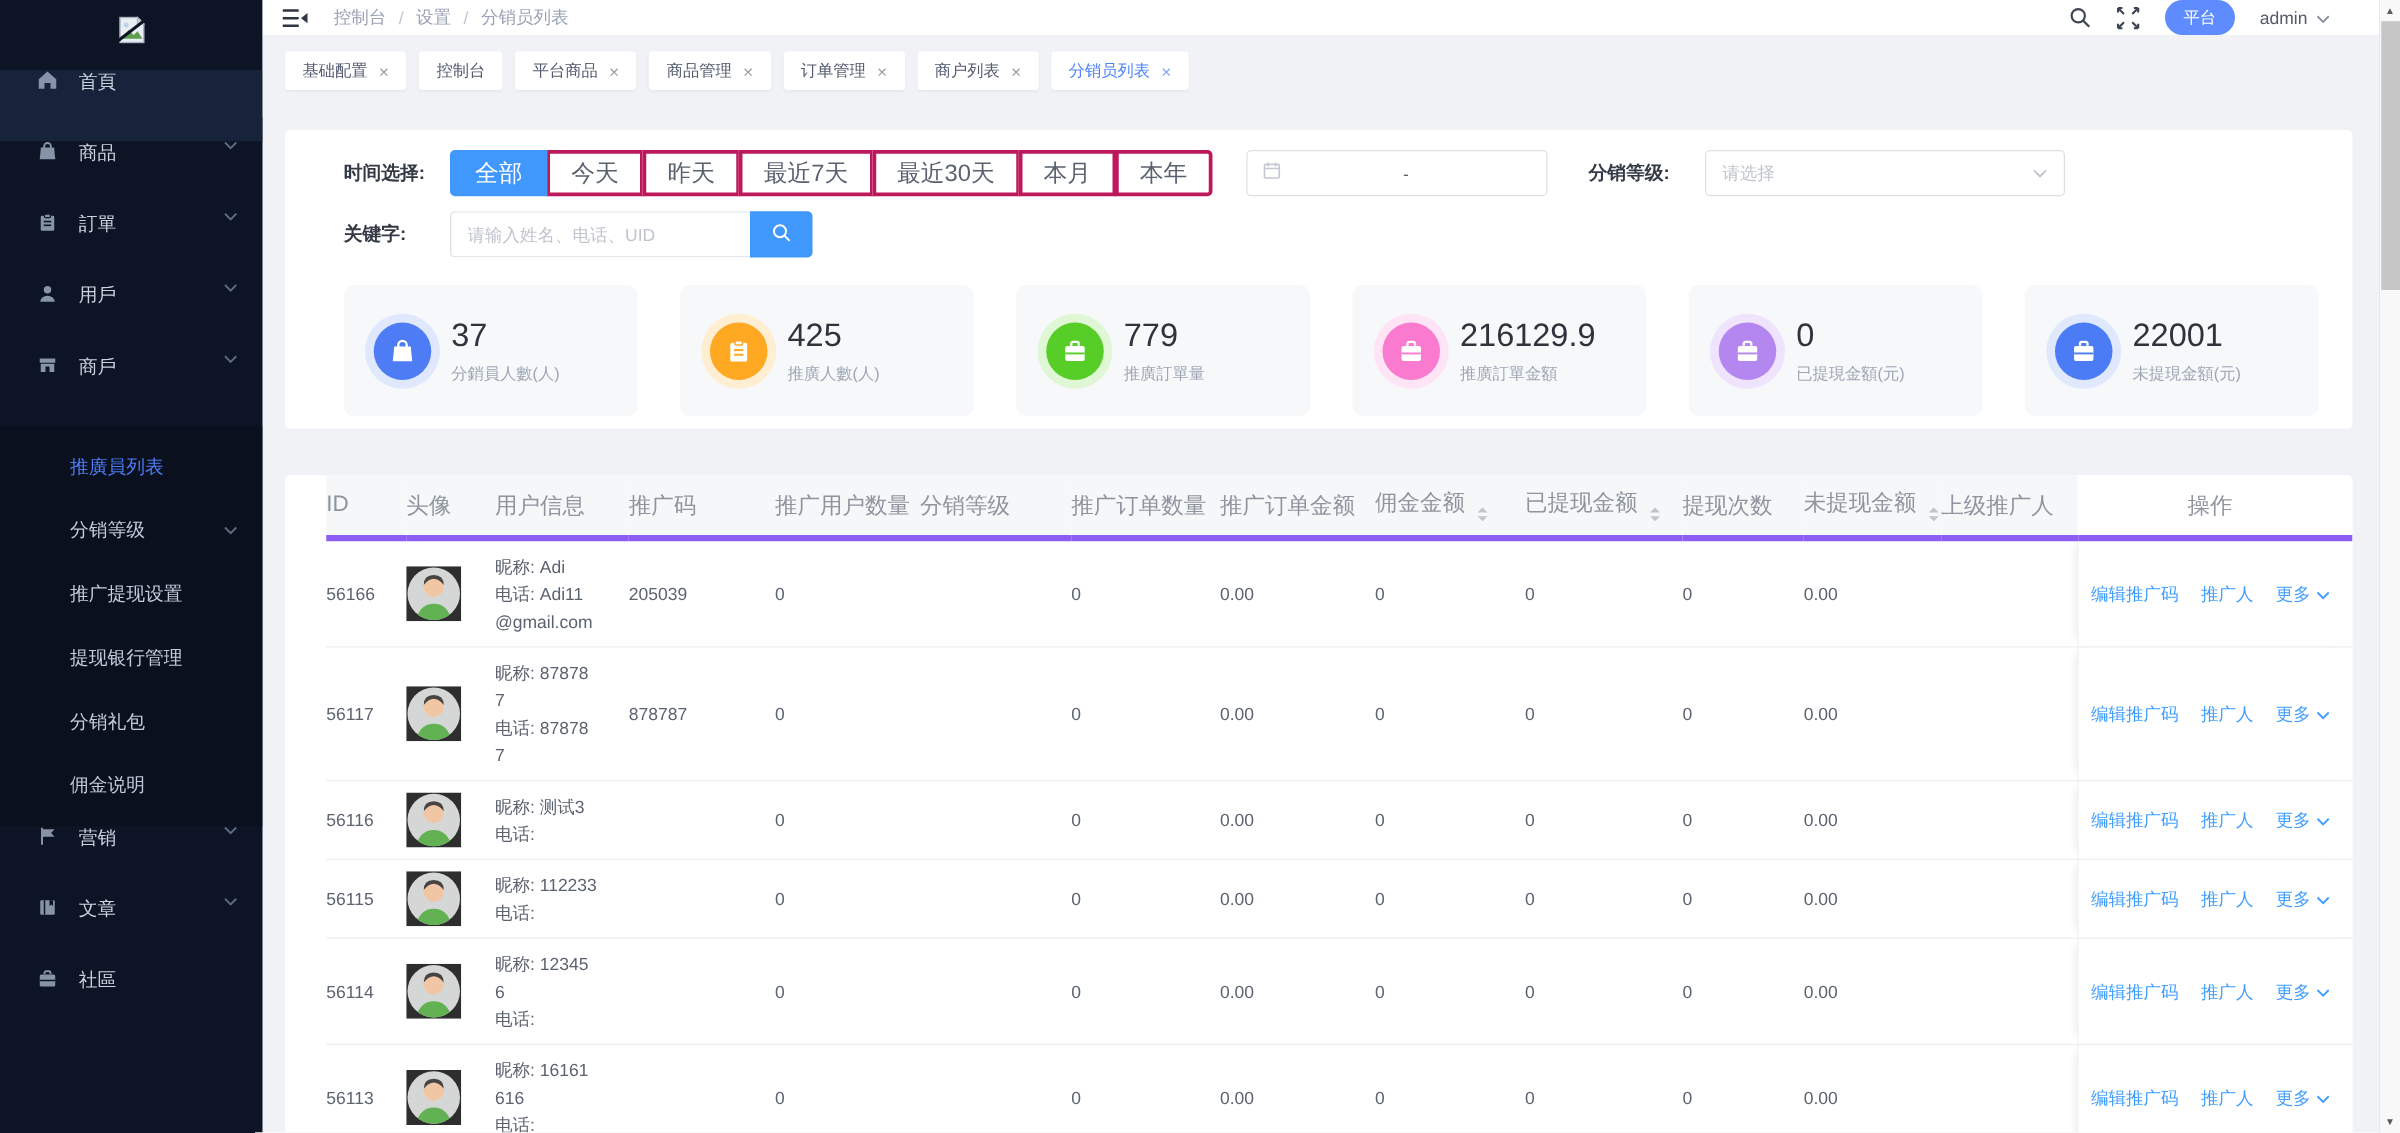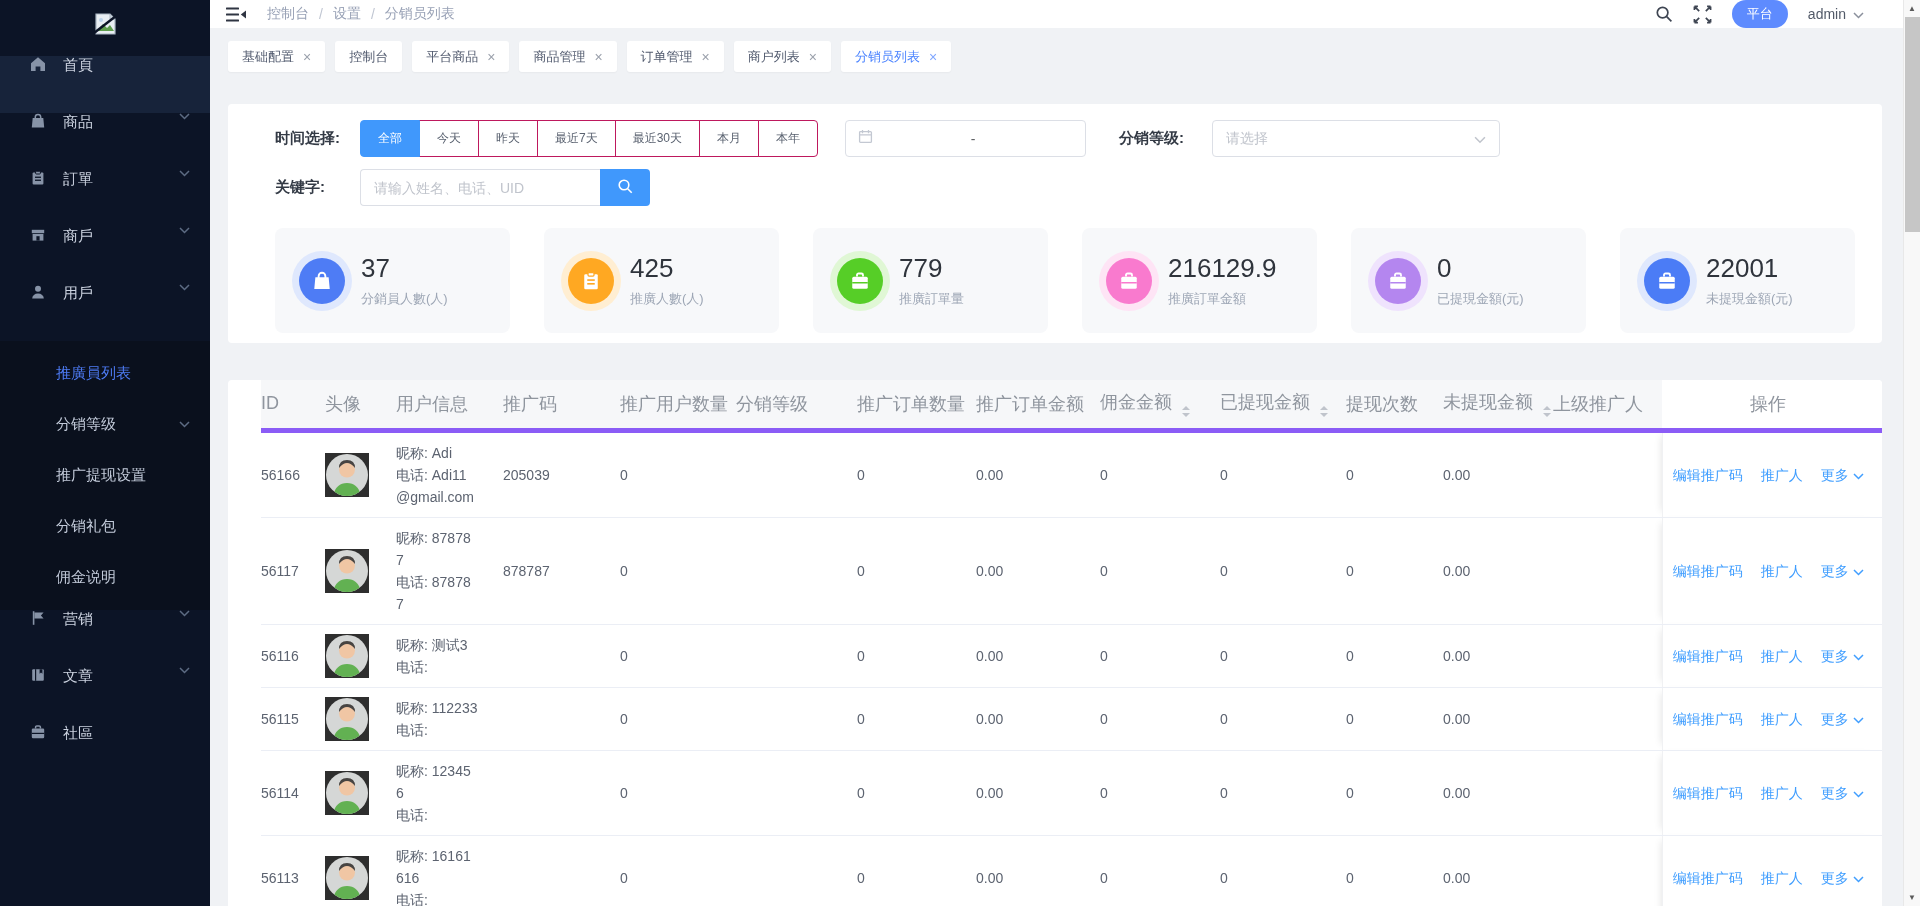--- a/index.html
+++ b/index.html
@@ -38,21 +38,21 @@
   .tab-chip.active { color:#4c84ff; }
   .tab-close { color:#9aa0ab; font-size:14px; line-height:1; cursor:pointer; }
   .tab-chip.active .tab-close { color:#7fa6ff; }
 
   .content { padding:10px 0 0 18px; }
   .card { width:1654px; background:#fff; border-radius:4px; }
   .filter-card { padding:16px 0 10px 47px; }
   .frow { display:flex; align-items:center; height:37px; margin-bottom:12px; }
   .flabel { width:85px; min-width:85px; font-size:15px; font-weight:bold; color:#333a45; }
   .btn-group { display:flex; }
-  .tbtn { height:37px; padding:0 17px; background:#fff; border:1px solid #be185d; margin-left:-1px; font-size:12px; color:#5a6270; display:flex; align-items:center; cursor:pointer; position:relative; }
+  .tbtn { height:37px; padding:0 17px; background:#fff; border:3px solid #be185d; margin-left:-1px; font-size:19px; color:#5a6270; display:flex; align-items:center; cursor:pointer; position:relative; }
   .tbtn:first-child { border-radius:4px 0 0 4px; margin-left:0; }
   .tbtn:last-child { border-radius:0 4px 4px 0; }
   .tbtn.active { background:#4098fc; border-color:#4098fc; color:#fff; z-index:1; }
   .date-range { width:241px; height:37px; margin-left:27px; border:1px solid #dcdfe6; border-radius:4px; display:flex; align-items:center; padding:0 12px; cursor:pointer; }
   .date-dash { flex:1; text-align:center; color:#606266; font-size:14px; }
   .lvl-label { margin-left:33px; width:76px; min-width:76px; }
   .lvl-select { width:288px; height:37px; margin-left:17px; border:1px solid #dcdfe6; border-radius:4px; display:flex; align-items:center; padding:0 13px; cursor:pointer; }
   .lvl-ph { flex:1; color:#c0c4cc; font-size:14px; }
   .kw-input { width:240px; height:37px; border:1px solid #dcdfe6; border-right:none; border-radius:4px 0 0 4px; padding:0 13px; font-size:14px; color:#606266; outline:none; }
   .kw-input::placeholder { color:#c0c4cc; }
@@ -144,40 +144,40 @@
     <span class="s-label">訂單</span>
     <span class="s-chev">
           <svg width="11" height="7" viewBox="0 0 11 7" fill="none" stroke="#5d6b83" stroke-width="1.5">
             <path d="M1 1l4.5 4.5L10 1"></path>
           </svg>
         </span>
   </div>
       <div class="side-item">
     <span class="s-ico">
           <svg width="16" height="16" viewBox="0 0 16 16">
+            <circle cx="8" cy="4.8" r="3" fill="currentColor"></circle>
+            <path d="M2.2 14.4a5.8 4.9 0 0111.6 0z" fill="currentColor"></path>
+          </svg>
+        </span>
+    <span class="s-label">用戶</span>
+    <span class="s-chev">
+          <svg width="11" height="7" viewBox="0 0 11 7" fill="none" stroke="#5d6b83" stroke-width="1.5">
+            <path d="M1 1l4.5 4.5L10 1"></path>
+          </svg>
+        </span>
+  </div>
+      <div class="side-item">
+    <span class="s-ico">
+          <svg width="16" height="16" viewBox="0 0 16 16">
             <path d="M1.8 2.8h12.4v3.4H1.8z" fill="currentColor"></path>
             <path d="M2.6 7h10.8v6.6H2.6z" fill="currentColor"></path>
             <rect x="6.4" y="9.2" width="3.2" height="4.4" fill="#0c1426"></rect>
           </svg>
         </span>
     <span class="s-label">商戶</span>
-    <span class="s-chev">
-          <svg width="11" height="7" viewBox="0 0 11 7" fill="none" stroke="#5d6b83" stroke-width="1.5">
-            <path d="M1 1l4.5 4.5L10 1"></path>
-          </svg>
-        </span>
-  </div>
-      <div class="side-item">
-    <span class="s-ico">
-          <svg width="16" height="16" viewBox="0 0 16 16">
-            <circle cx="8" cy="4.8" r="3" fill="currentColor"></circle>
-            <path d="M2.2 14.4a5.8 4.9 0 0111.6 0z" fill="currentColor"></path>
-          </svg>
-        </span>
-    <span class="s-label">用戶</span>
     <span class="s-chev">
           <svg width="11" height="7" viewBox="0 0 11 7" fill="none" stroke="#5d6b83" stroke-width="1.5">
             <path d="M1 1l4.5 4.5L10 1"></path>
           </svg>
         </span>
   </div>
       <div class="side-sub">
         <div class="sub-item active">
         <span>推廣員列表</span>
 
@@ -185,20 +185,24 @@
         <div class="sub-item">
         <span>分销等级</span>
         <span class="s-chev">
             <svg width="11" height="7" viewBox="0 0 11 7" fill="none" stroke="#5d6b83" stroke-width="1.5">
               <path d="M1 1l4.5 4.5L10 1"></path>
             </svg>
           </span>
       </div>
         <div class="sub-item">
         <span>推广提现设置</span>
+
+      </div>
+        <div class="sub-item">
+        <span>提现银行管理</span>
 
       </div>
         <div class="sub-item">
         <span>分销礼包</span>
 
       </div>
         <div class="sub-item">
         <span>佣金说明</span>
 
       </div>

